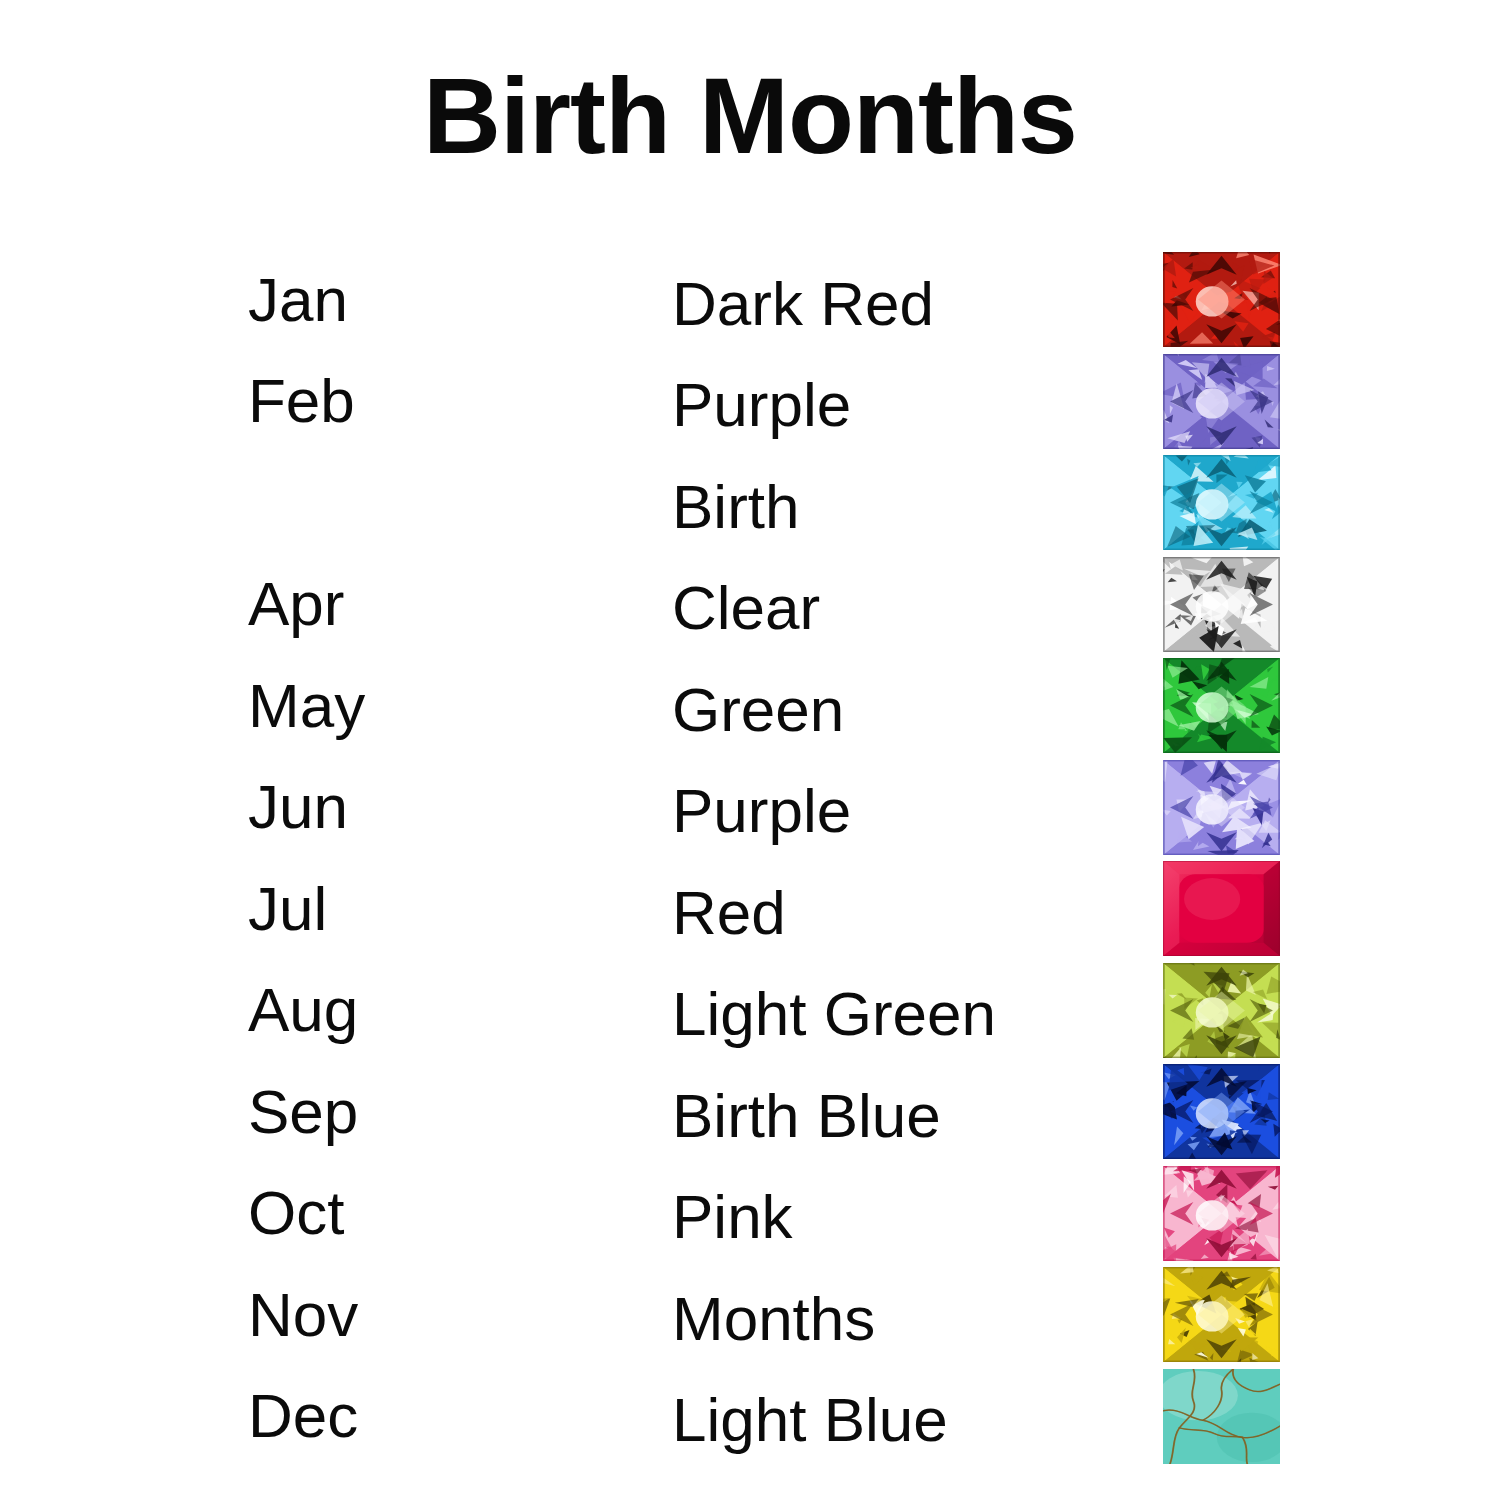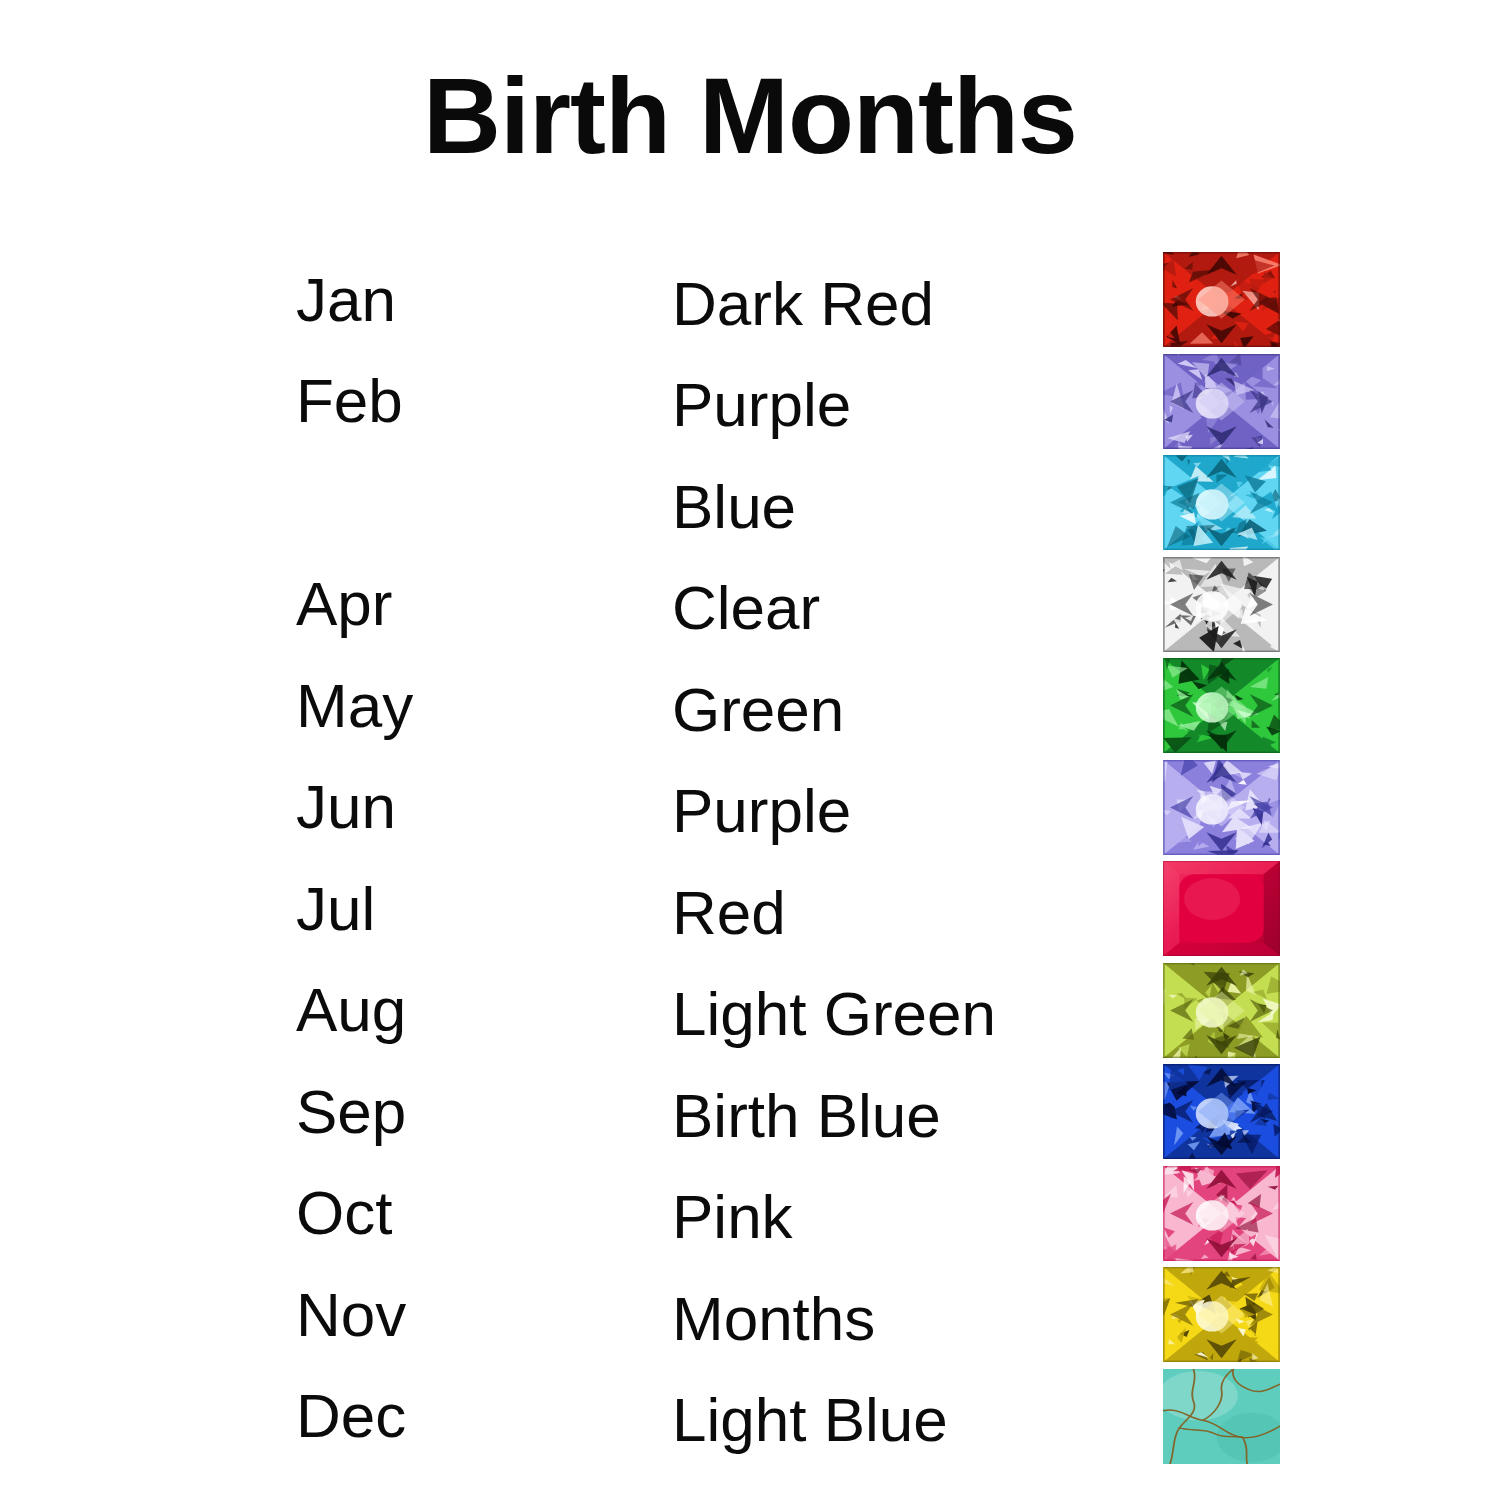--- a/index.html
+++ b/index.html
@@ -41,21 +41,20 @@
     left:0px;
     top:0px;
     width:400px;
     height:101.5px;
     display:flex;
     align-items:center;
     font-size:62px;
     line-height:1;
     color:#0b0b0b;
     white-space:nowrap;
-    margin-left:48px;
   }
   .cell-color{
     position:absolute;
     left:424px;
     top:4px;
     width:480px;
     height:101.5px;
     display:flex;
     align-items:center;
     font-size:62px;
@@ -234,21 +233,21 @@
               <polygon points="6,50 26,38 19,50 26,62" fill="#3b3486" fill-opacity="0.7"></polygon>
               <polygon points="94,50 74,38 81,50 74,62" fill="#3b3486" fill-opacity="0.7"></polygon>
               <ellipse cx="42" cy="52" rx="14" ry="16" fill="#eeeafd" fill-opacity="0.85"></ellipse>
               <polygon points="50,30 70,50 50,70 30,50" fill="#cfc8f5" fill-opacity="0.45"></polygon>
               <rect x="0" y="0" width="100" height="100" fill="none" stroke="#3b3486" stroke-width="3" stroke-opacity="0.55"></rect>
             </svg>
           </div>
         </div>
       </div>
       <div class="row">
-        <div class="cell-color">Blue</div>
+        <div class="cell-color">Birth</div>
         <div class="cell-gem">
           <div class="gem">
             <svg viewBox="0 0 100 100" preserveAspectRatio="none">
               <rect x="0" y="0" width="100" height="100" fill="#61d6f2"></rect>
               <polygon points="0,0 100,0 50,50" fill="#1fa8cc"></polygon>
               <polygon points="100,0 100,100 50,50" fill="#61d6f2"></polygon>
               <polygon points="100,100 0,100 50,50" fill="#1fa8cc"></polygon>
               <polygon points="0,100 0,0 50,50" fill="#61d6f2"></polygon>
               <polygon points="88.9,52.4 96.0,35.8 101.0,46.2" fill="#0b5f76" fill-opacity="0.62"></polygon>
               <polygon points="98.3,44.7 115.0,59.8 98.7,61.6" fill="#bff0fb" fill-opacity="0.59"></polygon>

